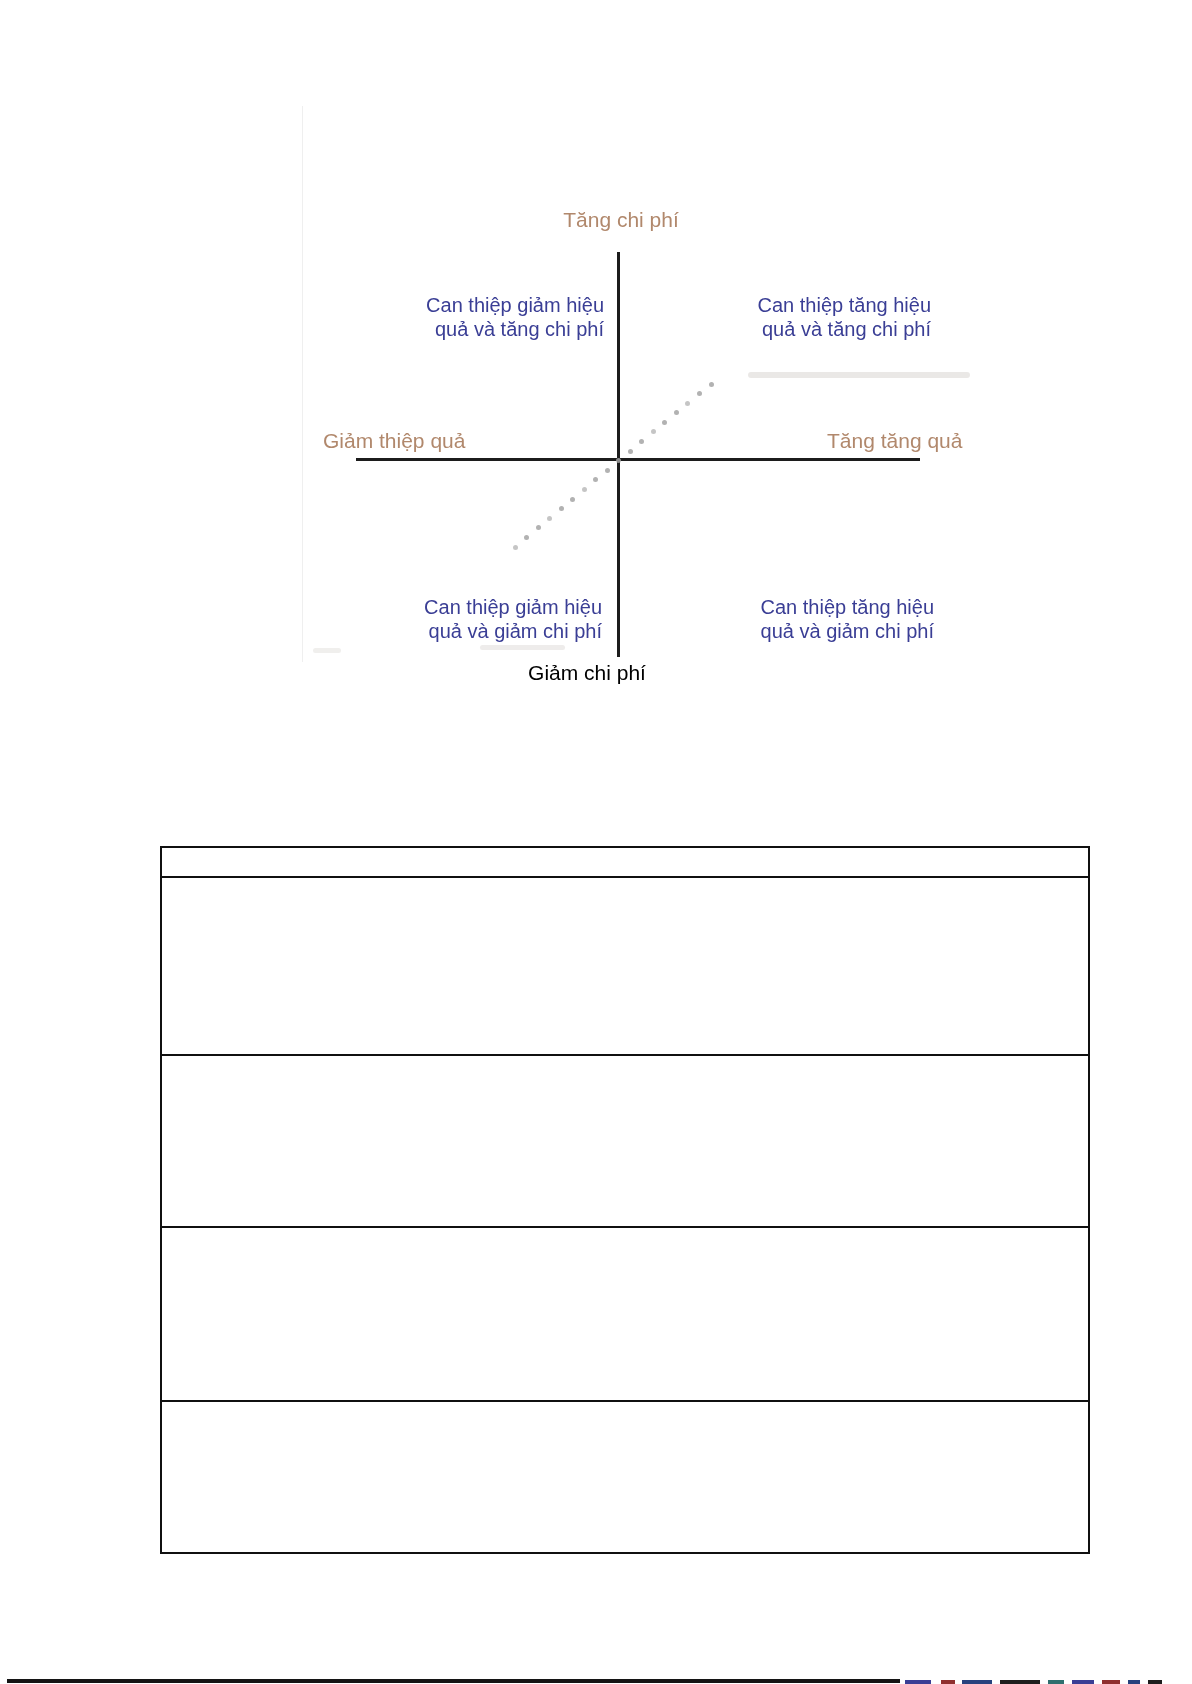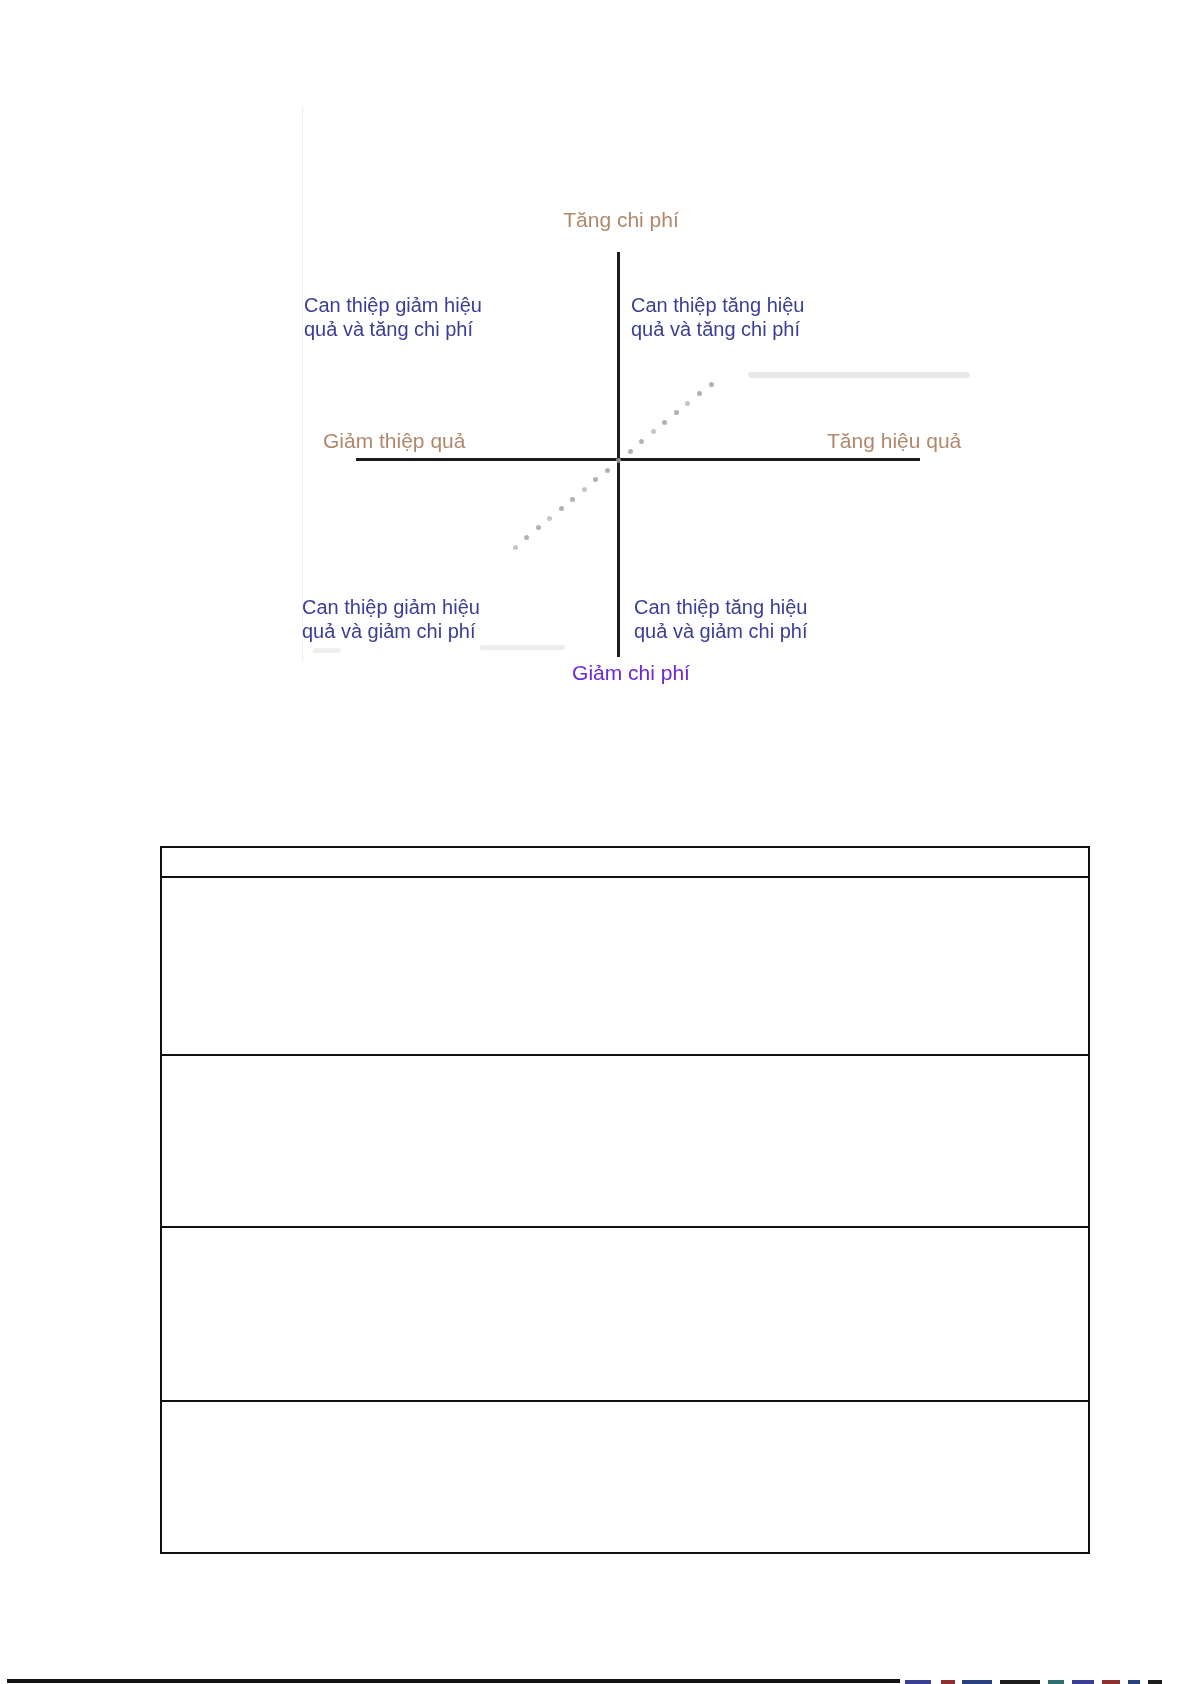--- a/index.html
+++ b/index.html
@@ -31,21 +31,21 @@
   .axis-label {
     position: absolute;
     font-size: 21px; line-height: 26px;
     white-space: nowrap;
   }
   .axis-label.centered { transform: translateX(-50%); }
   .quad-label {
     position: absolute;
     width: 300px;
     font-size: 20px; line-height: 24px;
-    text-align: left;
+    text-align: right;
     white-space: pre-line;
   }
   .dot { position: absolute; border-radius: 50%; }
   .smudge { position: absolute; border-radius: 3px; }
 
   
   .doc-table {
     position: absolute; left: 160px; top: 846px;
     width: 930px;
     border: 2px solid #101010;
@@ -73,22 +73,22 @@
 
   <div class="diagram-layer">
 
     <div class="img-edge"></div>
 
     <div class="axis-v" style="background: rgb(28, 28, 28);"></div>
     <div class="axis-h" style="background: rgb(28, 28, 28);"></div>
 
     <div class="axis-label centered" style="left: 621px; top: 207px; color: rgb(177, 136, 108);">Tăng chi phí</div>
     <div class="axis-label" style="left: 323px; top: 428px; color: rgb(177, 136, 108);">Giảm thiệp quả</div>
-    <div class="axis-label" style="left: 827px; top: 428px; color: rgb(177, 136, 108);">Tăng hiệu quả</div>
-    <div class="axis-label centered" style="left: 631px; top: 660px; color: #6d28d9;">Giảm chi phí</div>
+    <div class="axis-label" style="left: 827px; top: 428px; color: rgb(177, 136, 108);">Tăng tăng quả</div>
+    <div class="axis-label centered" style="left: 587px; top: 660px; color: #000000;">Giảm chi phí</div>
 
     <div class="quad-label" style="left: 304px; top: 293px; color: rgb(58, 62, 149);">Can thiệp giảm hiệu
 quả và tăng chi phí</div>
     <div class="quad-label" style="left: 631px; top: 293px; color: rgb(58, 62, 149);">Can thiệp tăng hiệu
 quả và tăng chi phí</div>
     <div class="quad-label" style="left: 302px; top: 595px; color: rgb(58, 62, 149);">Can thiệp giảm hiệu
 quả và giảm chi phí</div>
     <div class="quad-label" style="left: 634px; top: 595px; color: rgb(58, 62, 149);">Can thiệp tăng hiệu
 quả và giảm chi phí</div>
 

